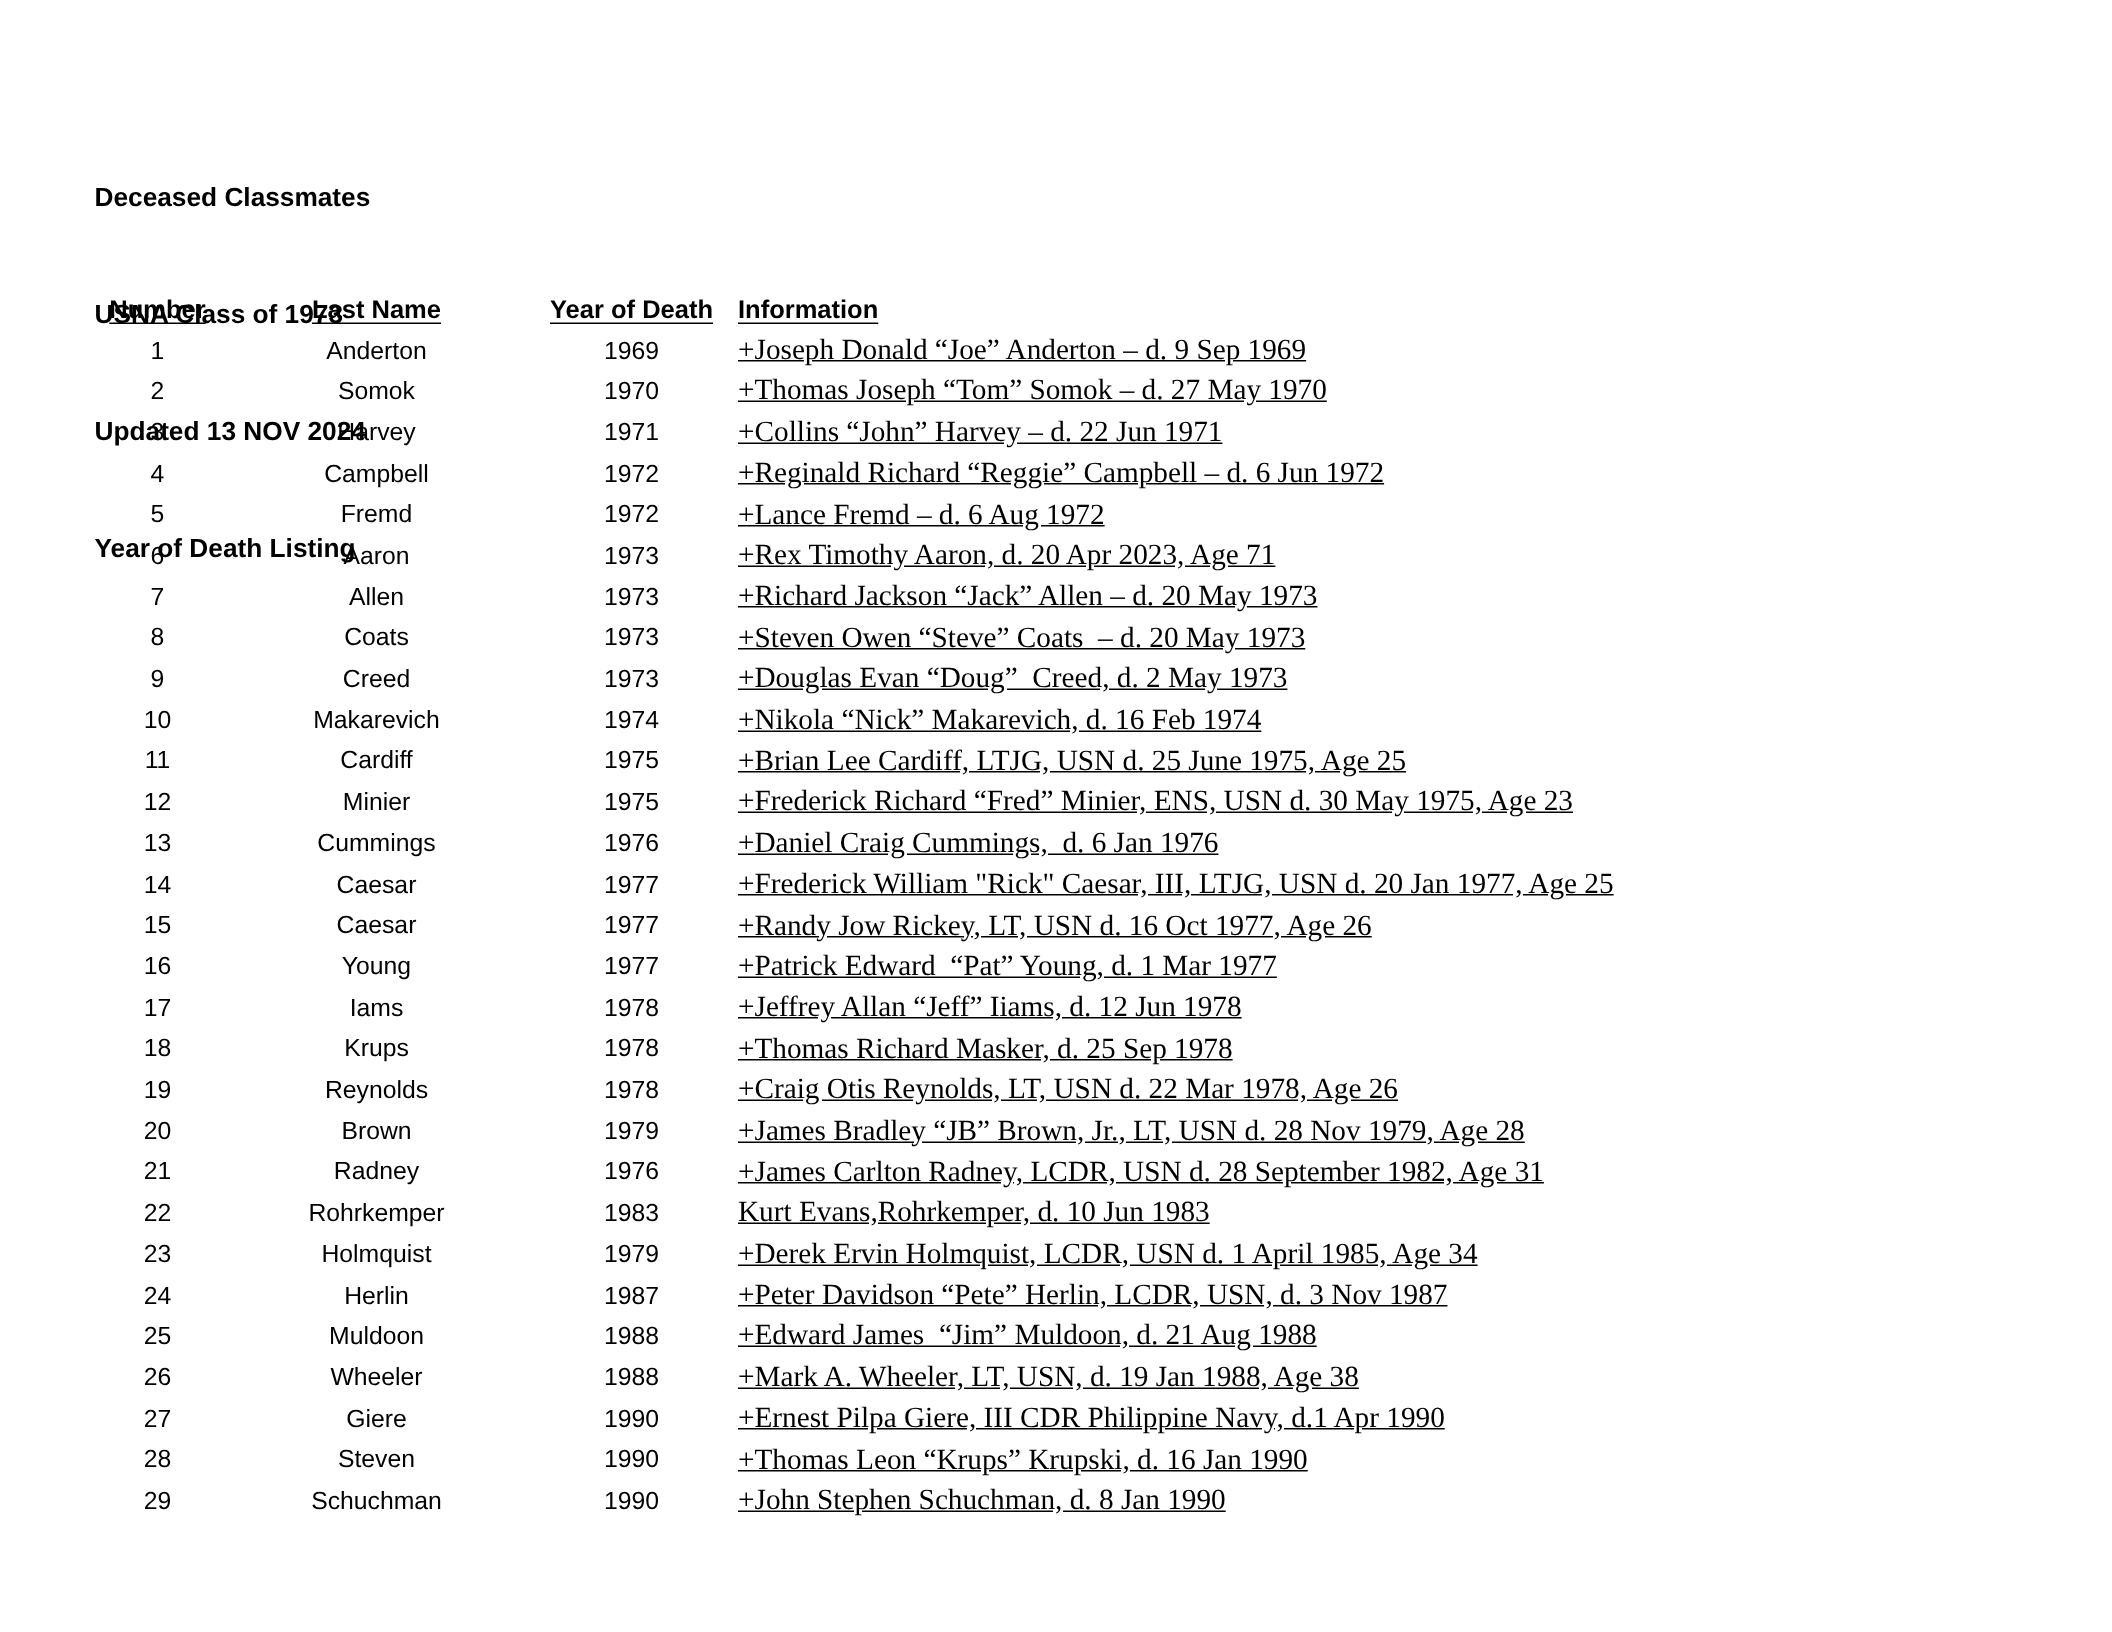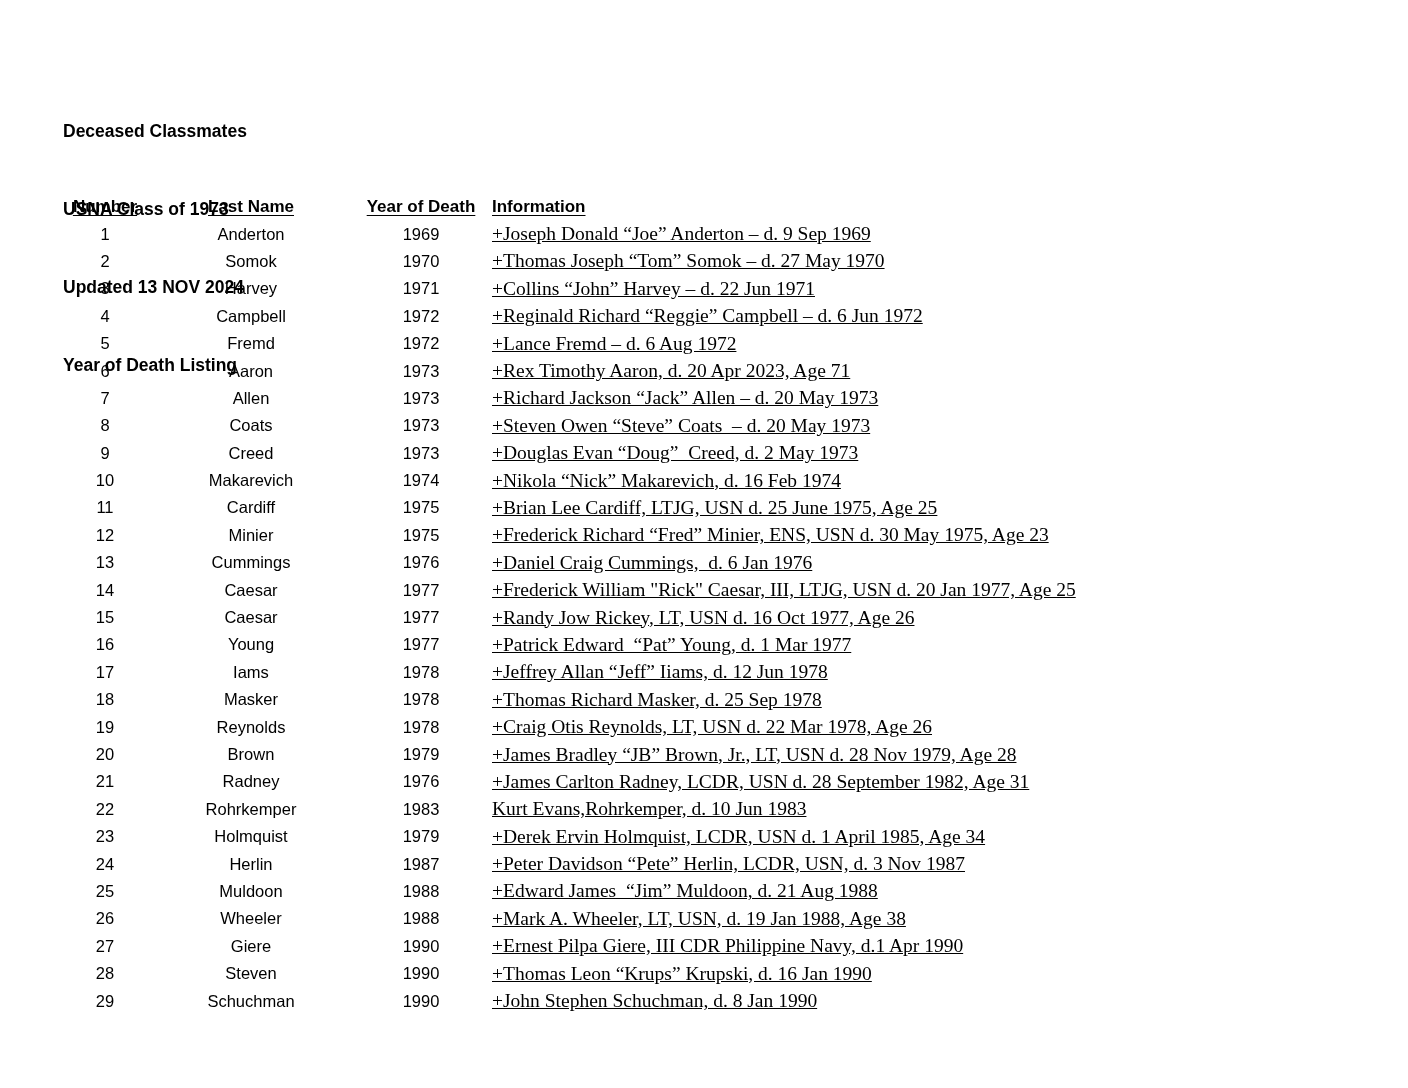--- a/index.html
+++ b/index.html
@@ -175,21 +175,21 @@
       <div class="td c-info">+Patrick Edward  “Pat” Young, d. 1 Mar 1977</div>
     </div>
     <div class="tr">
       <div class="td c-num">17</div>
       <div class="td c-name">Iams</div>
       <div class="td c-year">1978</div>
       <div class="td c-info">+Jeffrey Allan “Jeff” Iiams, d. 12 Jun 1978</div>
     </div>
     <div class="tr">
       <div class="td c-num">18</div>
-      <div class="td c-name">Masker</div>
+      <div class="td c-name">Krups</div>
       <div class="td c-year">1978</div>
       <div class="td c-info">+Thomas Richard Masker, d. 25 Sep 1978</div>
     </div>
     <div class="tr">
       <div class="td c-num">19</div>
       <div class="td c-name">Reynolds</div>
       <div class="td c-year">1978</div>
       <div class="td c-info">+Craig Otis Reynolds, LT, USN d. 22 Mar 1978, Age 26</div>
     </div>
     <div class="tr">

